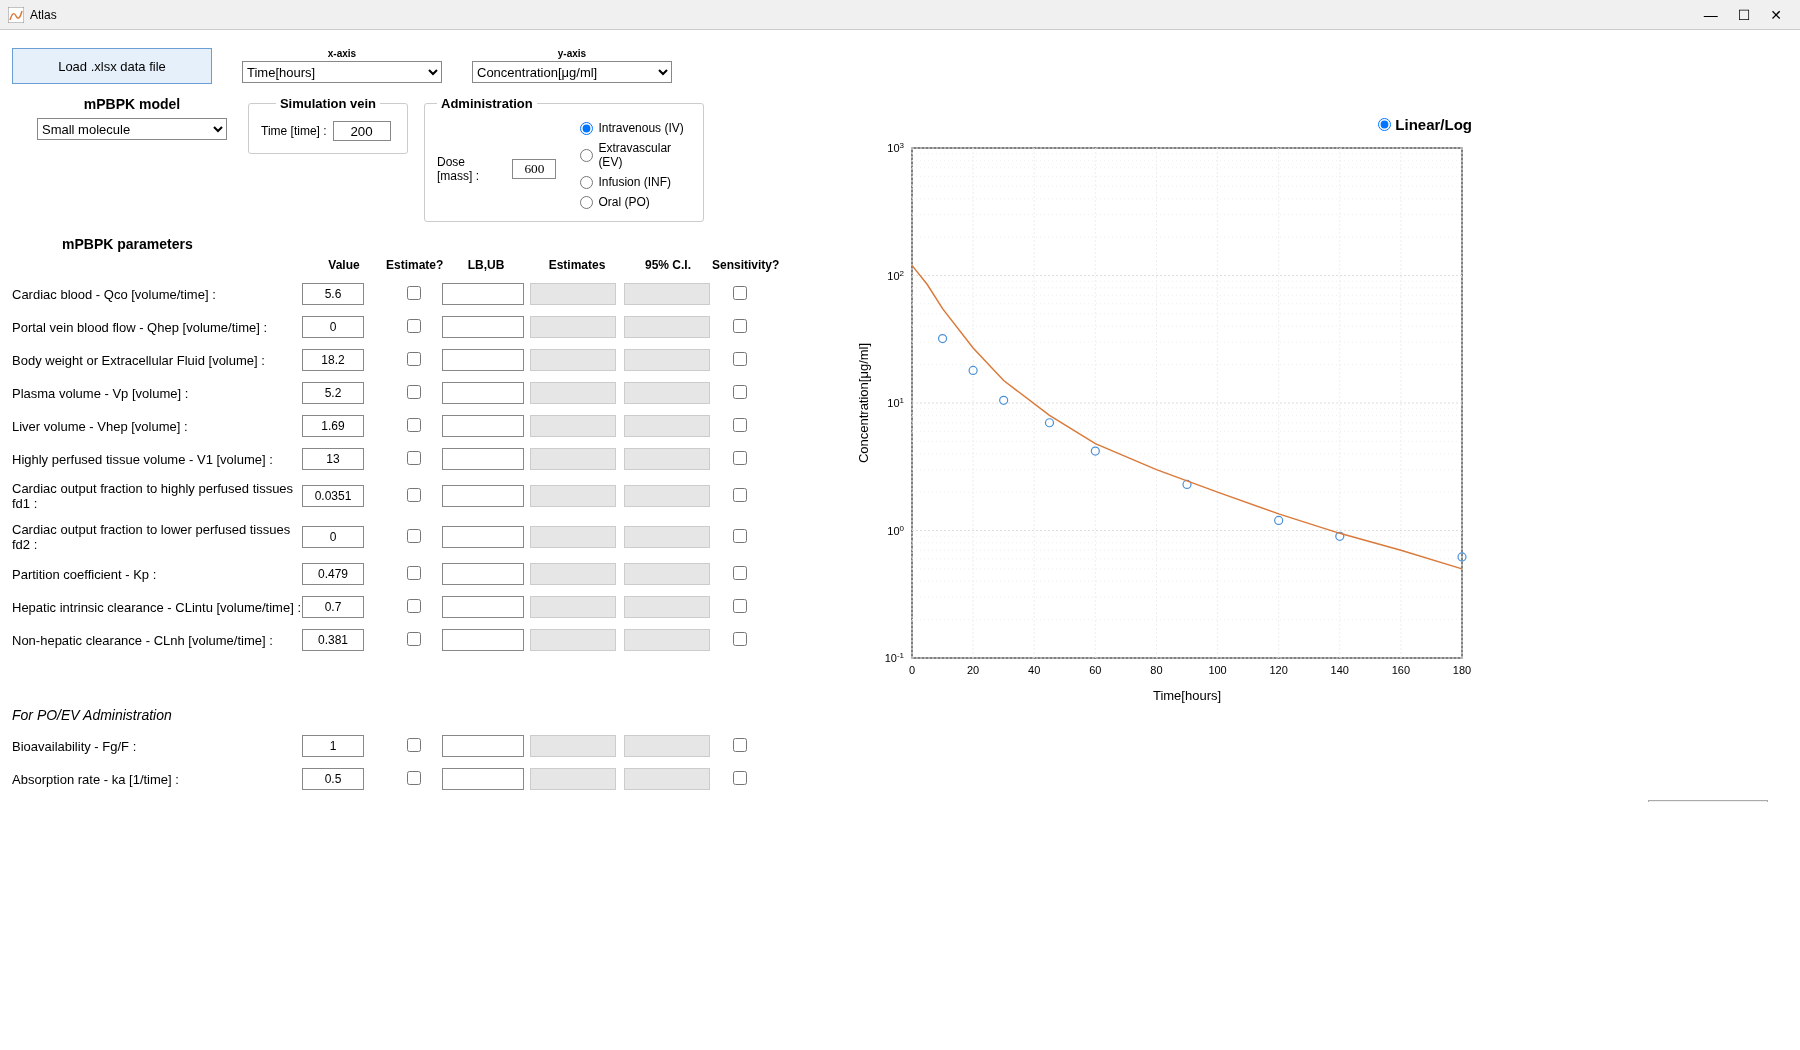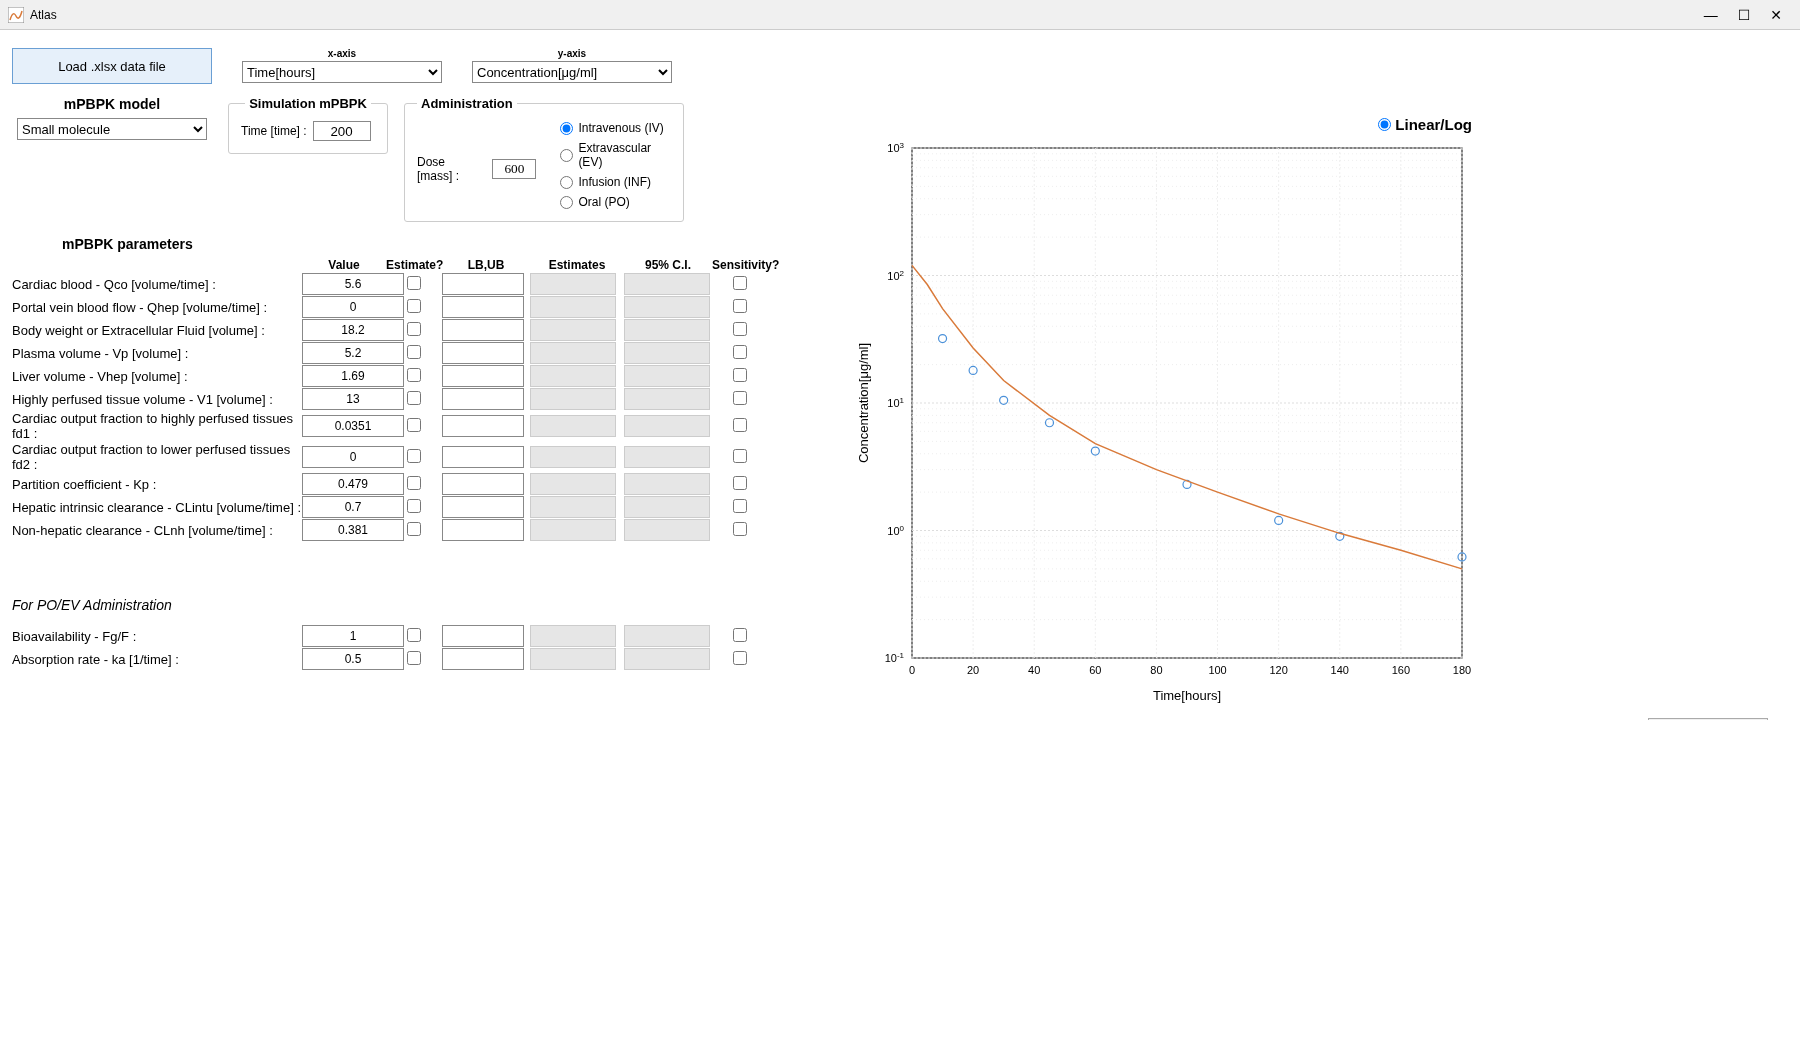--- a/index.html
+++ b/index.html
@@ -11,39 +11,39 @@
 .titlebar .winbtns span { font-size: 14px; cursor: default; }
 .app { padding: 18px 12px 12px 12px; display: flex; gap: 20px; }
 .left { flex: 0 0 800px; }
 .right { flex: 1; position: relative; }
 .toprow { display: flex; gap: 30px; align-items: flex-start; margin-bottom: 12px; }
 .loadbtn { width: 200px; height: 36px; background: #e6f0fa; border: 1px solid #6a9fd4; font-size: 13px; cursor: pointer; }
 .axis-col { display: flex; flex-direction: column; align-items: center; }
 .axis-col .lbl { font-weight: bold; font-size: 10px; margin-bottom: 2px; }
 .axis-col select { width: 200px; height: 22px; font-size: 13px; background: #fff; border: 1px solid #888; }
 .row2 { display: flex; gap: 16px; align-items: flex-start; margin-bottom: 14px; }
-.model-col { width: 200px; text-align: center; }
+.model-col { width: 200px; text-align: center; margin-left: 20px; }
 .model-col .lbl { font-weight: bold; font-size: 14px; margin-bottom: 6px; }
 .model-col select { width: 190px; height: 22px; font-size: 13px; background: #fff; border: 1px solid #888; }
 fieldset { border: 1px solid #ccc; border-radius: 3px; padding: 10px 12px 12px 12px; }
 fieldset legend { font-weight: bold; font-size: 13px; padding: 0 4px; }
 .simtime { width: 160px; text-align: center; }
 .simtime .row { display: flex; align-items: center; gap: 6px; font-size: 12px; }
 .simtime input { width: 58px; text-align: center; height: 20px; border: 1px solid #888; }
 .admin { width: 280px; }
 .admin .inner { display: flex; gap: 24px; }
 .admin .dose { display: flex; align-items: center; gap: 10px; font-size: 12px; margin-top: 8px; }
 .admin .dose input { width: 44px; text-align: center; height: 20px; border: 1px solid #888; font-family: Liberation Serif, serif; }
 .admin .radios { display: flex; flex-direction: column; gap: 6px; font-size: 12px; }
 .admin .radios label { display: flex; align-items: center; gap: 5px; }
 .params-hdr { font-weight: bold; font-size: 14px; margin: 8px 0 6px 50px; }
-.param-table { display: grid; grid-template-columns: 290px 84px 56px 88px 94px 88px 56px; row-gap: 1px; align-items: center; }
+.param-table { display: grid; grid-template-columns: 290px 84px 56px 88px 94px 88px 56px; row-gap: 11px; align-items: center; }
 .param-table .th { font-weight: bold; font-size: 12px; text-align: center; }
 .param-table .pl { font-size: 13px; }
-.param-table input[type=text] { width: 102px; height: 22px; text-align: center; border: 1px solid #888; background: #fff; font-size: 12px; }
+.param-table input[type=text] { width: 62px; height: 22px; text-align: center; border: 1px solid #888; background: #fff; font-size: 12px; }
 .param-table .ro { width: 86px; height: 22px; background: #e6e6e6; border: 1px solid #ccc; }
 .param-table .cb { text-align: center; }
 .param-table input[type=checkbox] { width: 14px; height: 14px; }
 .section-spacer { height: 50px; }
 .poev { font-style: italic; font-size: 14px; margin: 6px 0 12px 0; }
 .actions { display: flex; gap: 26px; margin-top: 24px; }
 .actions button { width: 150px; height: 34px; background: #f0f0f0; border: 1px solid #aaa; font-size: 14px; cursor: pointer; }
 .actions button:first-child { font-weight: bold; }
 .export { position: absolute; right: 20px; bottom: -44px; }
 .export button { width: 120px; height: 34px; background: #f0f0f0; border: 1px solid #aaa; font-size: 14px; font-weight: bold; cursor: pointer; }
@@ -81,21 +81,21 @@
         <select><option>Concentration[μg/ml]</option></select>
       </div>
     </div>
 
     <div class="row2">
       <div class="model-col">
         <div class="lbl">mPBPK model</div>
         <select><option>Small molecule</option></select>
       </div>
       <fieldset class="simtime">
-        <legend>Simulation mPBPK</legend>
+        <legend>Simulation vein</legend>
         <div class="row">
           <span>Time [time] :</span>
           <input type="text" value="200" style="">
         </div>
       </fieldset>
       <fieldset class="admin">
         <legend>Administration</legend>
         <div class="inner">
           <div class="dose">
             <span>Dose [mass] :</span>

